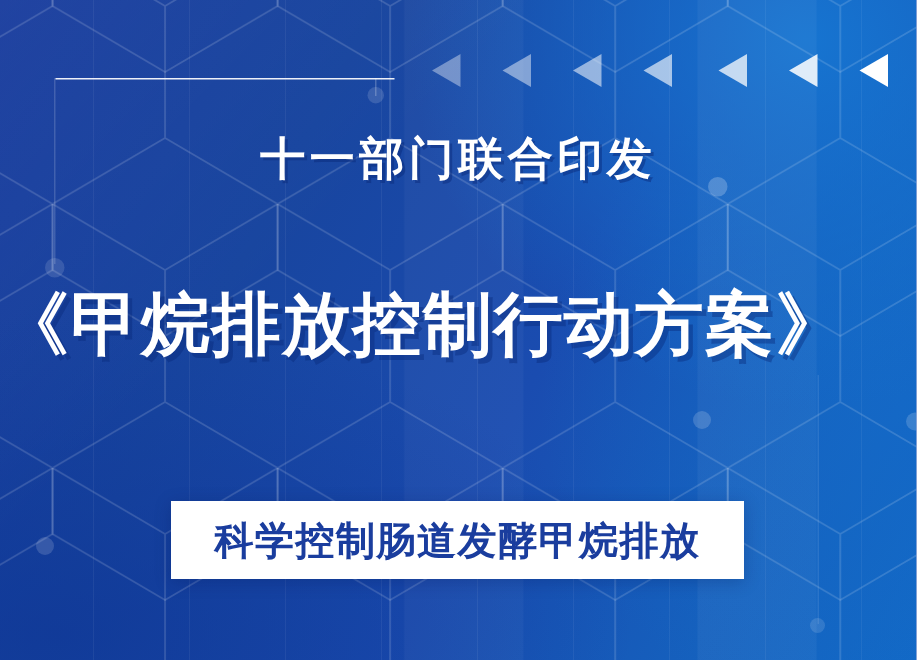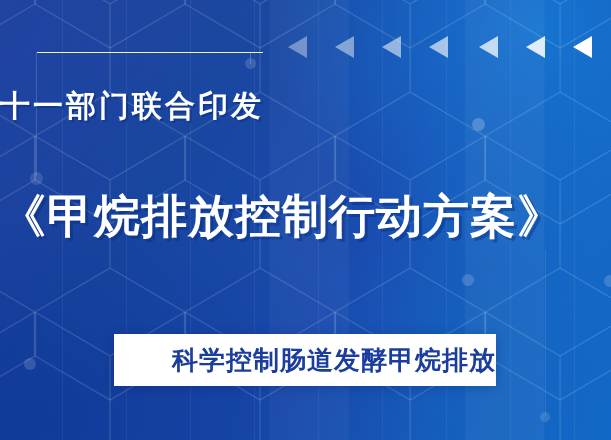--- a/index.html
+++ b/index.html
@@ -109,20 +109,21 @@
     background: #ffffff;
     opacity: 0.92;
   }
 
   
   .subtitle {
     position: absolute;
     left: 0;
     right: 0;
     top: 86px;
+    text-align: center;
     color: #ffffff;
     font-size: 30px;
     font-weight: bold;
     letter-spacing: 3px;
     text-shadow: 2px 2px 0 rgba(8,40,120,0.45);
   }
 
   .maintitle {
     position: absolute;
     left: 0;
@@ -138,21 +139,21 @@
   
   .banner {
     position: absolute;
     left: 114px;
     top: 334px;
     width: 382px;
     height: 52px;
     background: #ffffff;
     display: flex;
     align-items: center;
-    justify-content: flex-end;
+    justify-content: center;
     box-shadow: 0 2px 10px rgba(5,25,85,0.25);
   }
   .banner-text {
     color: #1a3d9e;
     font-size: 26px;
     font-weight: bold;
     letter-spacing: 1px;
     white-space: nowrap;
   }
 </style>

